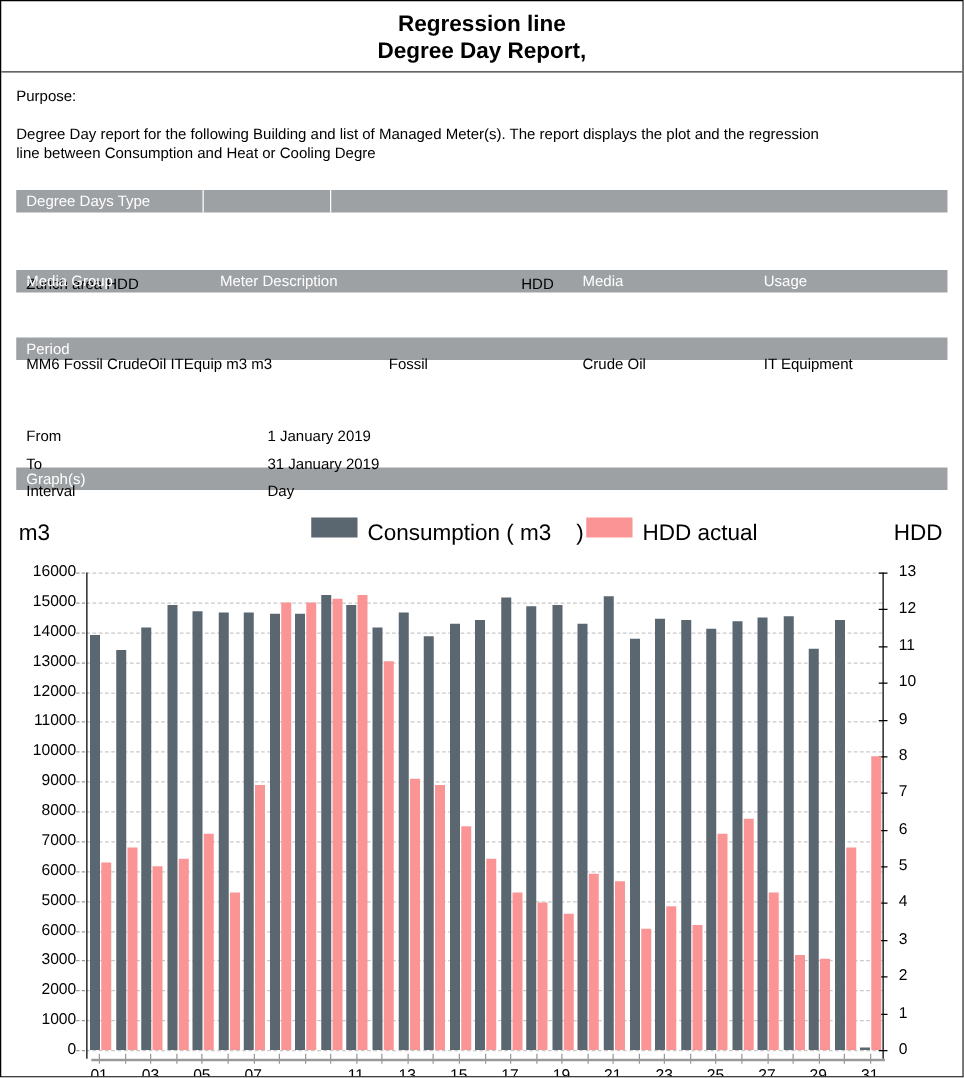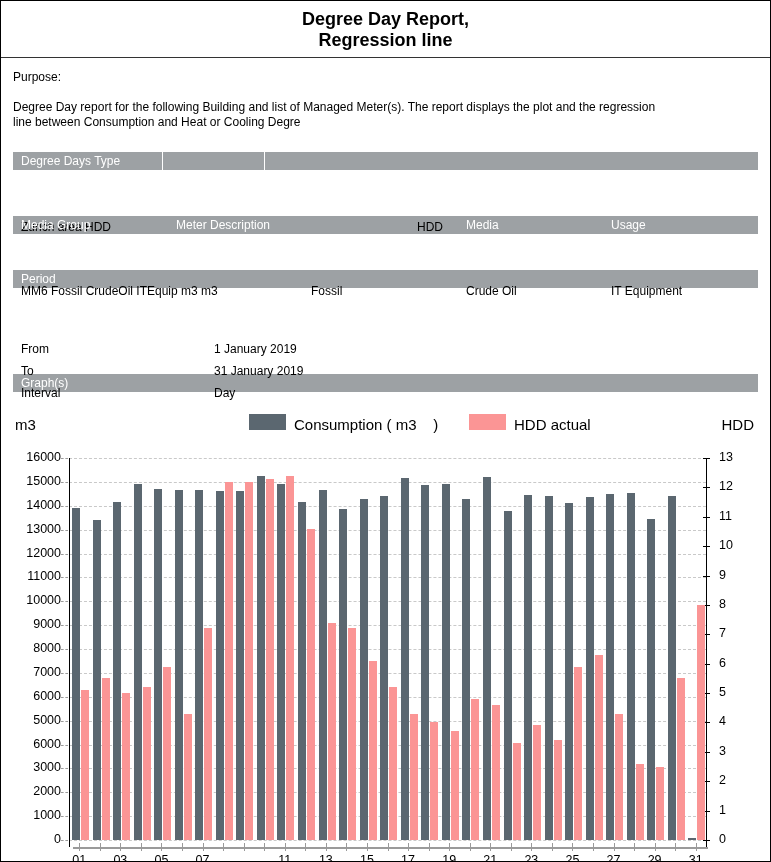--- a/index.html
+++ b/index.html
@@ -25,21 +25,21 @@
   .bar .cell{padding-left:8px;box-sizing:border-box;}
   .bar .divided{border-right:1px solid #fff;}
   
   .trow{display:flex;margin:0 12px;font-size:12px;padding-top:5px;height:17px;}
   .trow .cell{padding-left:8px;box-sizing:border-box;margin-top:45px;}
   .w-b1{width:396px;} .w-b2{width:150px;} .w-b3{width:102px;} .w-b4{flex:1;}
   .w-m1{width:290px;} .w-m2{width:155px;} .w-m3{width:145px;} .w-m4{flex:1;}
   .w-p1{width:193px;}
   .mt22{margin-top:22px;} .mt24{margin-top:24px;} .mt14{margin-top:14px;} .mt16{margin-top:16px;}
   
-  .legend-row{position:relative;height:30px;margin-top:16px;font-size:15px;}
+  .legend-row{position:relative;height:30px;margin-top:16px;font-size:18px;}
   .legend-row .unit-left{position:absolute;left:14px;top:8px;}
   .legend-row .unit-right{position:absolute;right:16px;top:8px;}
   .swatch{position:absolute;width:37px;height:16px;top:6px;}
   .sw1{left:248px;}
   .sw2{left:468px;}
   .lg-label{position:absolute;top:8px;white-space:pre;}
   .lb1{left:293px;}
   .lb2{left:513px;}
   
   .chart{position:relative;height:430px;margin-top:2px;}
@@ -53,22 +53,22 @@
   .xaxis{position:absolute;height:2px;background:#9a9a9a;}
   .xtick{position:absolute;width:1px;height:8px;background:#9a9a9a;}
   .xlab{position:absolute;font-size:12.5px;width:26px;text-align:center;}
 </style>
 </head>
 <body>
 
 <div class="page">
 
   <div class="title-block">
+    <div class="title-line">Regression line</div>
     <div class="title-line">Degree Day Report,</div>
-    <div class="title-line">Regression line</div>
   </div>
 
   <div class="purpose">
     <div class="purpose-label">Purpose:</div>
     <div class="purpose-text">Degree Day report for the following Building and list of Managed Meter(s). The report displays the plot and the regression</div>
     <div class="purpose-text">line between Consumption and Heat or Cooling Degre</div>
   </div>
 
   <div class="bar mt22">
     <div class="cell divided w-b2">Degree Days Type</div>

